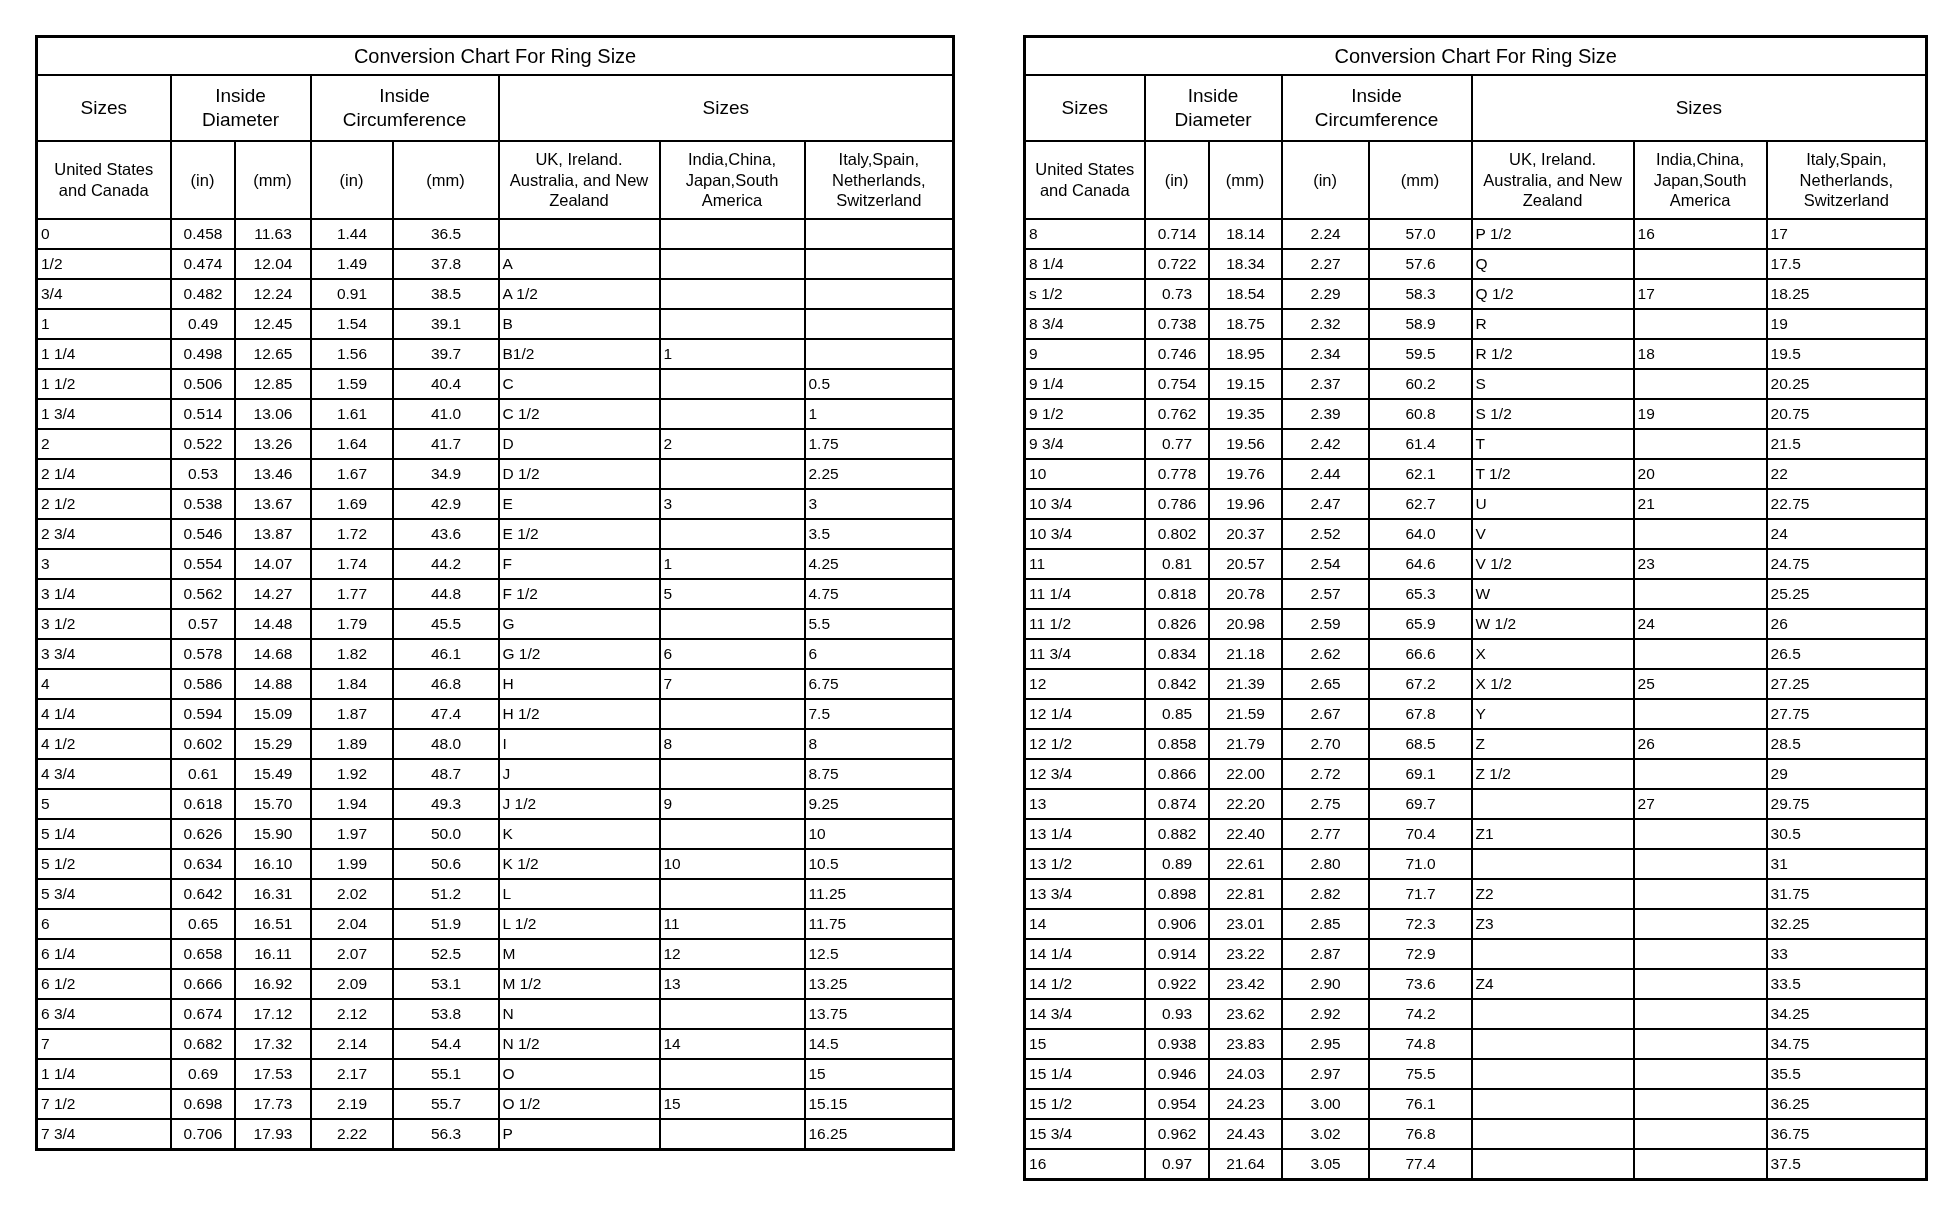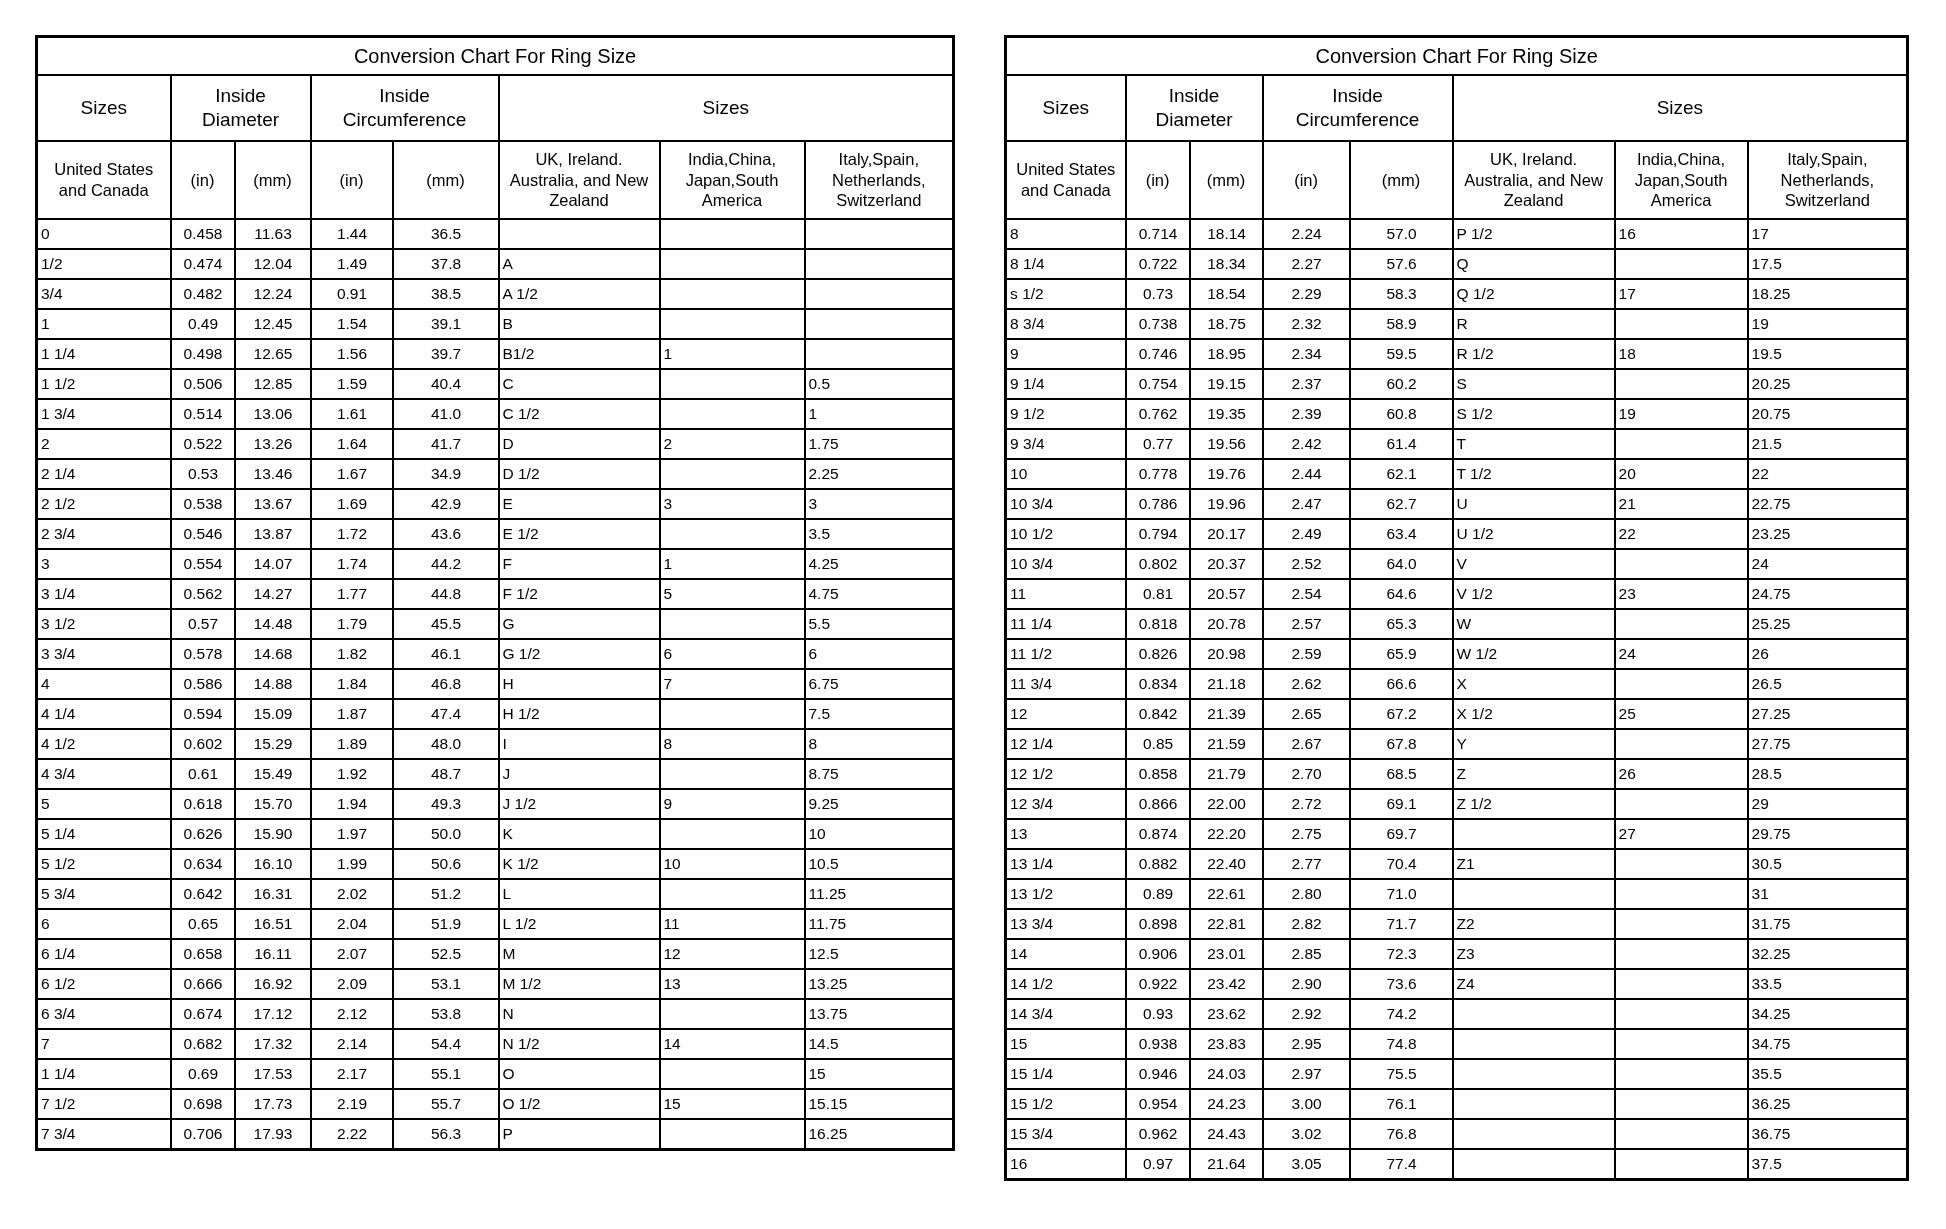--- a/index.html
+++ b/index.html
@@ -14,21 +14,21 @@
     width: 1946px;
     height: 1229px;
     background: #ffffff;
     overflow: hidden;
   }
   .tables-wrap {
     position: absolute;
     top: 35px;
     left: 35px;
     display: flex;
-    gap: 49px;
+    gap: 68px;
     align-items: flex-start;
   }
   table.ring {
     border-collapse: collapse;
     table-layout: fixed;
     background: #fff;
     border: 3px solid #000;
   }
   table.ring.left  { width: 917px; }
   table.ring.right { width: 902px; }
@@ -546,30 +546,20 @@
             <td class="al">10 3/4</td>
             <td class="ac">0.786</td>
             <td class="ac">19.96</td>
             <td class="ac">2.47</td>
             <td class="ac">62.7</td>
             <td class="al">U</td>
             <td class="al">21</td>
             <td class="al">22.75</td>
           </tr>
           <tr>
-            <td class="al">10 1/2</td>
-            <td class="ac">0.794</td>
-            <td class="ac">20.17</td>
-            <td class="ac">2.49</td>
-            <td class="ac">63.4</td>
-            <td class="al">U 1/2</td>
-            <td class="al">22</td>
-            <td class="al">23.25</td>
-          </tr>
-          <tr>
             <td class="al">10 3/4</td>
             <td class="ac">0.802</td>
             <td class="ac">20.37</td>
             <td class="ac">2.52</td>
             <td class="ac">64.0</td>
             <td class="al">V</td>
             <td class="al"></td>
             <td class="al">24</td>
           </tr>
           <tr>
@@ -696,20 +686,30 @@
             <td class="al">14</td>
             <td class="ac">0.906</td>
             <td class="ac">23.01</td>
             <td class="ac">2.85</td>
             <td class="ac">72.3</td>
             <td class="al">Z3</td>
             <td class="al"></td>
             <td class="al">32.25</td>
           </tr>
           <tr>
+            <td class="al">14 1/4</td>
+            <td class="ac">0.914</td>
+            <td class="ac">23.22</td>
+            <td class="ac">2.87</td>
+            <td class="ac">72.9</td>
+            <td class="al"></td>
+            <td class="al"></td>
+            <td class="al">33</td>
+          </tr>
+          <tr>
             <td class="al">14 1/2</td>
             <td class="ac">0.922</td>
             <td class="ac">23.42</td>
             <td class="ac">2.90</td>
             <td class="ac">73.6</td>
             <td class="al">Z4</td>
             <td class="al"></td>
             <td class="al">33.5</td>
           </tr>
           <tr>

